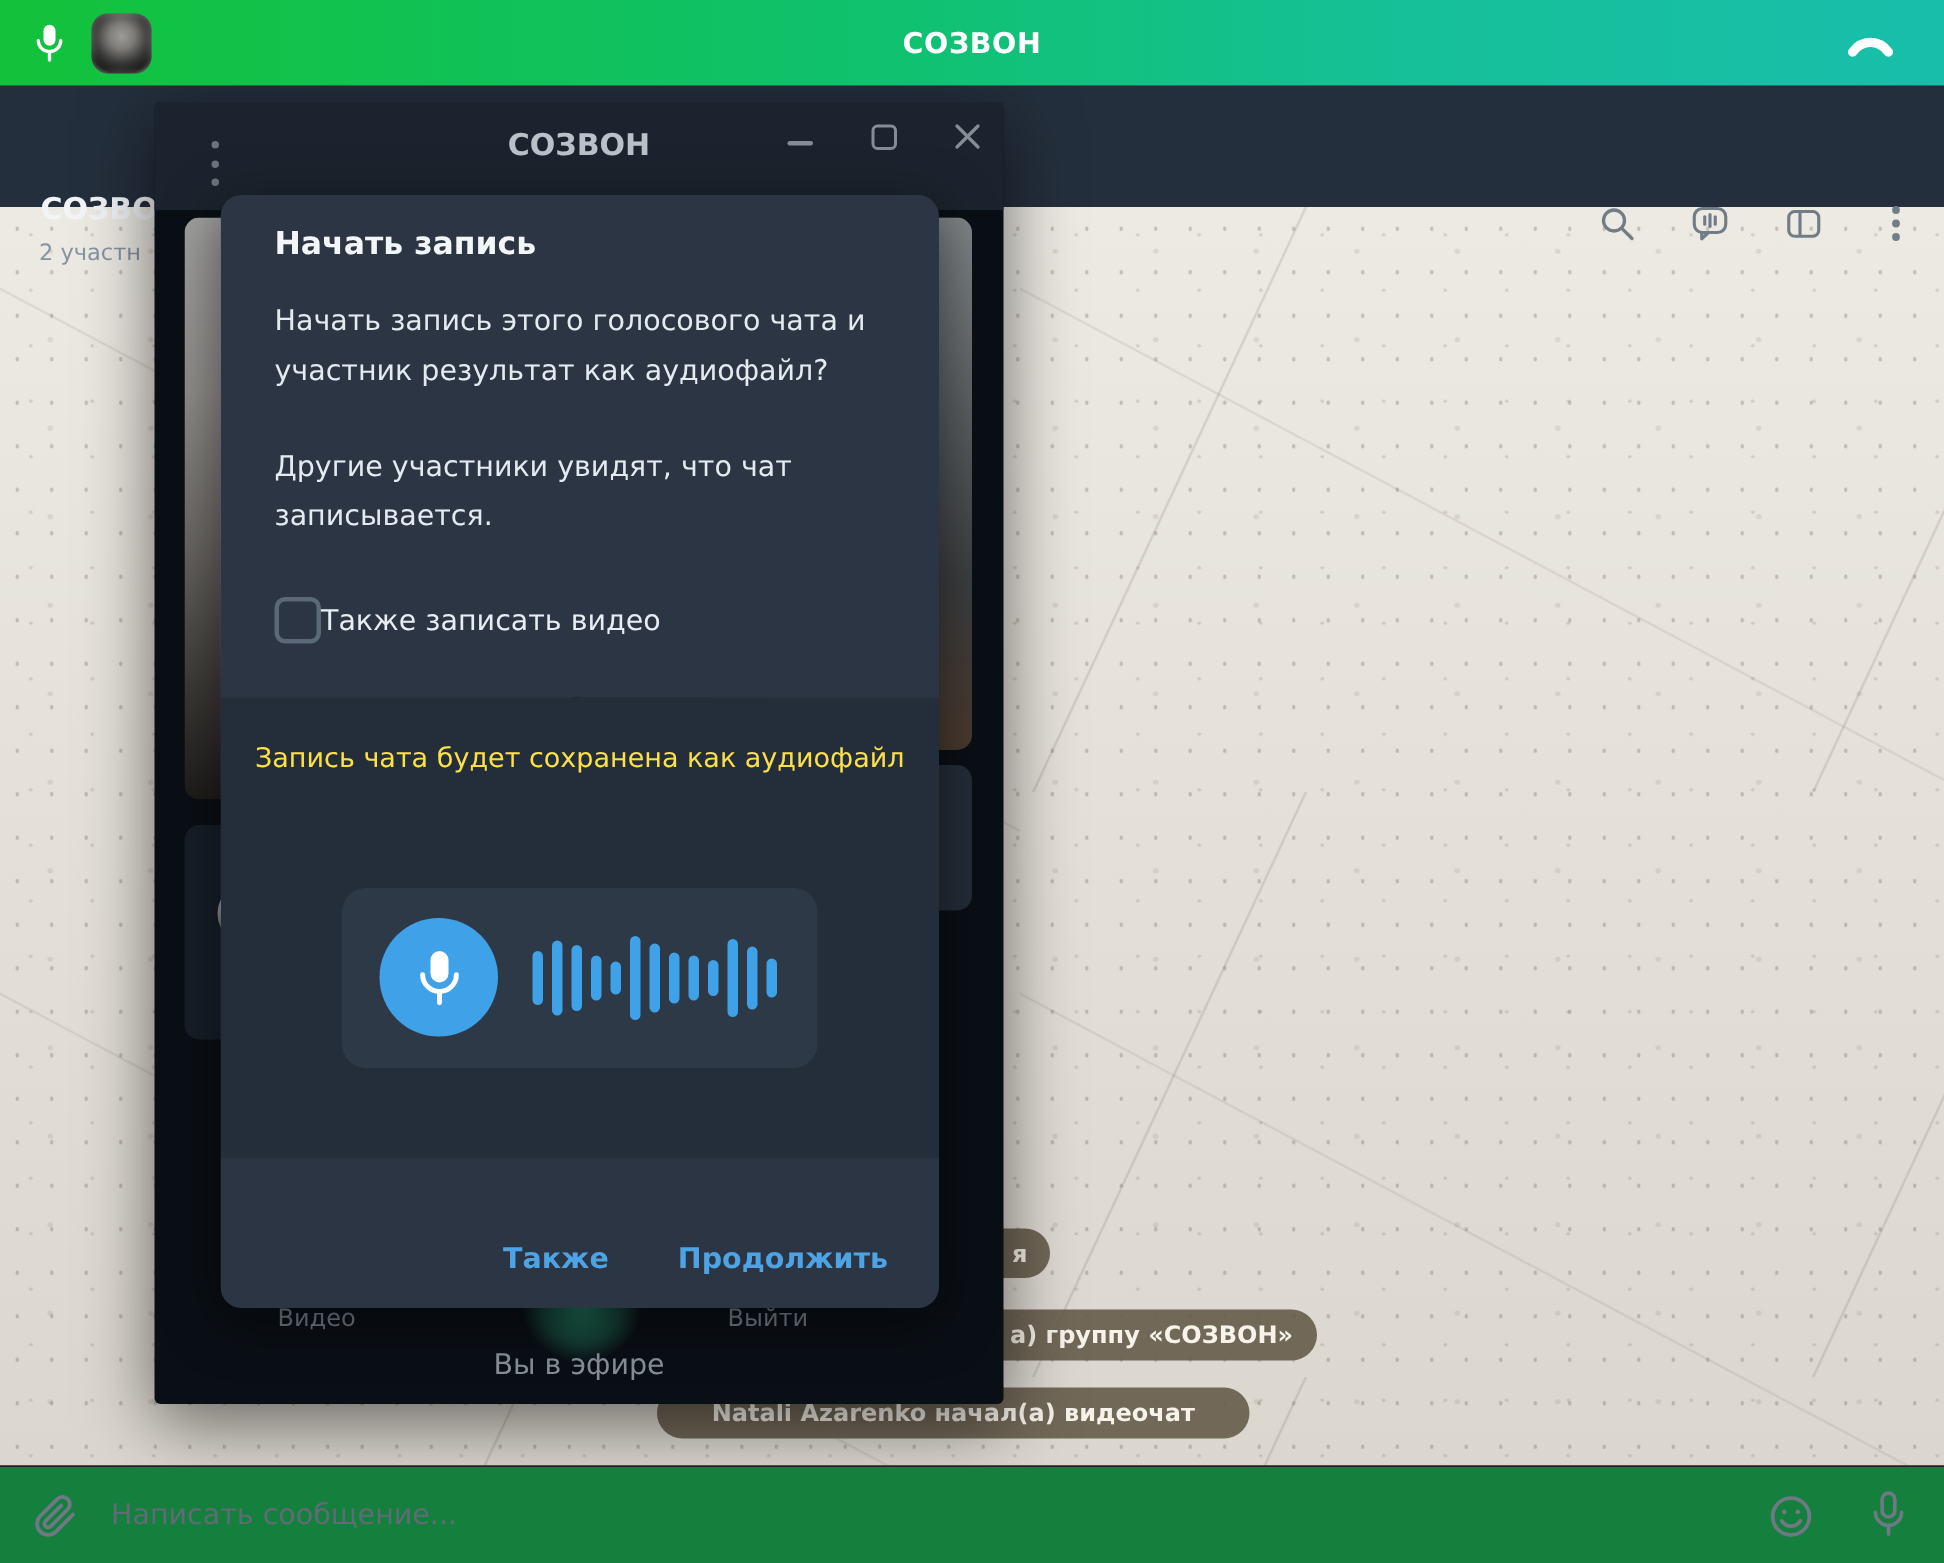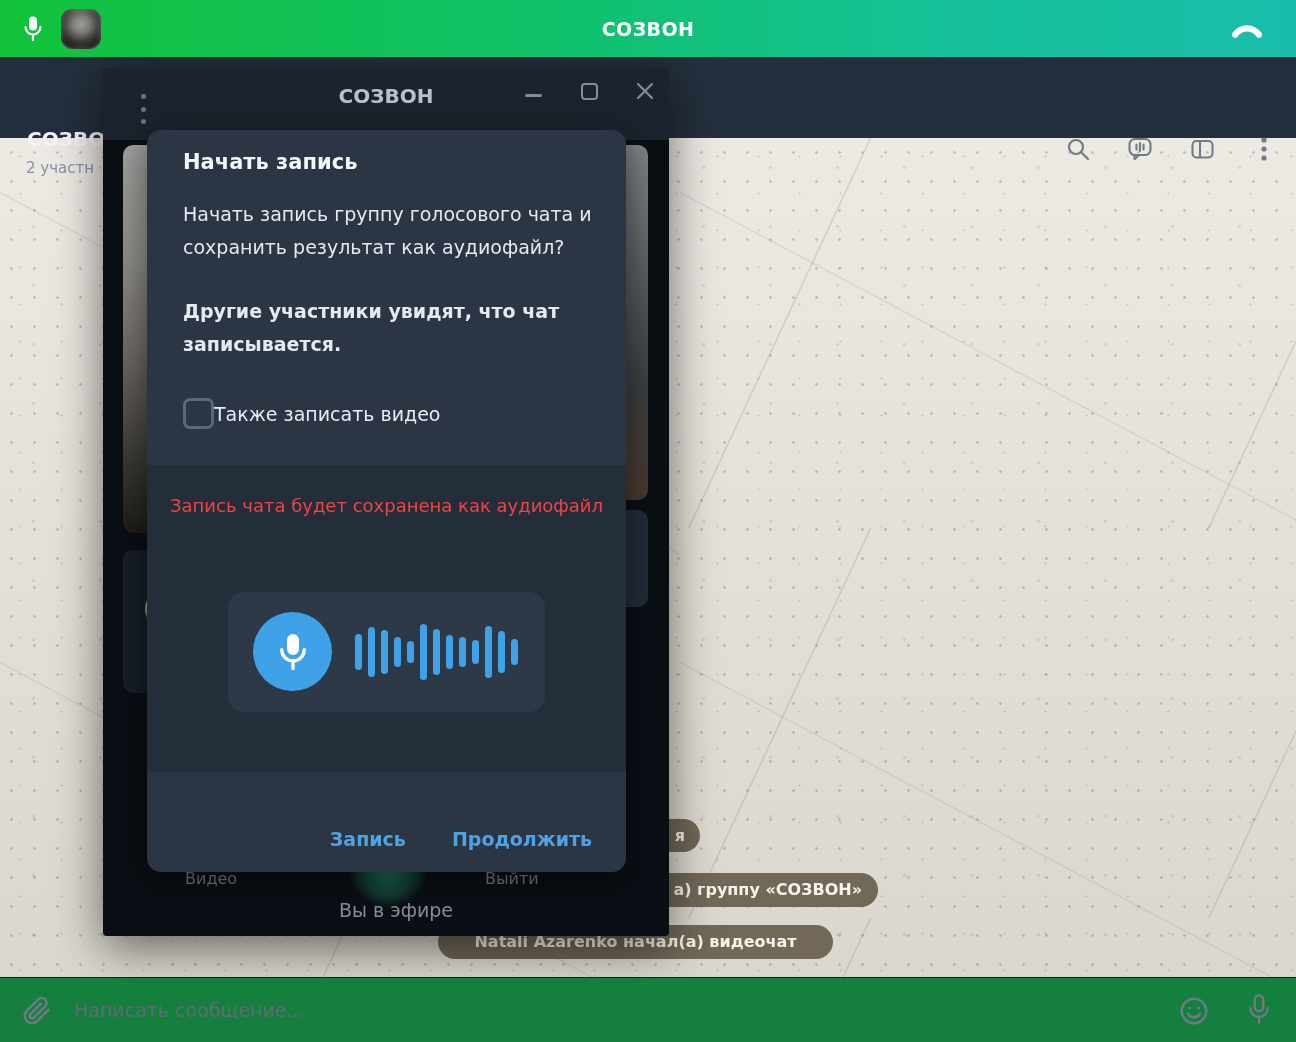--- a/index.html
+++ b/index.html
@@ -66,35 +66,35 @@
       linear-gradient(180deg,#6c7072,#2f2723); }
   .tile3 { position:absolute; left:284px; top:442px; width:261px; height:97px; border-radius:10px; background:#232c38; }
   .cw-panel { position:absolute; left:20px; top:482px; width:260px; height:143px; border-radius:10px; background:#171e28; }
   .cw-panel-avatar { position:absolute; left:22px; top:38px; width:42px; height:42px; border-radius:50%;
     background:linear-gradient(160deg,#b9b9b7,#6f6f6d 60%,#3c3c3a); }
 
   .cw-live-glow { position:absolute; left:243px; top:758px; width:84px; height:84px; border-radius:50%;
     background:radial-gradient(circle, rgba(47,196,141,.55) 0%, rgba(47,196,141,.25) 45%, rgba(47,196,141,0) 68%); }
   .cw-video-label { position:absolute; left:82px; top:801px; color:#6e7882; font-size:16px; }
   .cw-leave-label { position:absolute; left:382px; top:801px; color:#6e7882; font-size:16px; }
-  .cw-live-status { position:absolute; left:0; top:831px; width:566px; text-align:center; color:#868f99; font-size:19px;margin-left:10px; }
+  .cw-live-status { position:absolute; left:0; top:831px; width:566px; text-align:center; color:#868f99; font-size:19px; }
 
   
   .dialog { position:absolute; left:147px; top:130px; width:479px; height:742px; z-index:3;
     border-radius:14px; overflow:hidden; box-shadow:0 8px 36px rgba(0,0,0,.5); }
   .dlg-s1 { position:absolute; left:0; top:0; width:479px; height:335px; background:#2b3544; }
   .dlg-title { position:absolute; left:36px; top:20px; color:#f3f6f8; font-size:21px; font-weight:bold; }
   .dlg-p1 { position:absolute; left:36px; top:68px; width:420px; color:#e3eaf0; font-size:19px; line-height:33px; }
-  .dlg-p2 { position:absolute; left:36px; top:165px; width:420px; color:#e3eaf0; font-size:19px; line-height:33px;font-weight:bold; }
+  .dlg-p2 { position:absolute; left:36px; top:165px; width:420px; color:#e3eaf0; font-size:19px; line-height:33px; }
   .dlg-checkrow { position:absolute; left:36px; top:268px; display:flex; align-items:center; cursor:pointer; }
   .dlg-checkbox { width:31px; height:31px; border:3px solid #5a6878; border-radius:7px; background:transparent; }
   .dlg-checklabel { color:#e7edf2; font-size:19px; }
 
   .dlg-s2 { position:absolute; left:0; top:335px; width:479px; height:307px; background:#242e3b; }
-  .dlg-note { position:absolute; left:0; top:30px; width:479px; text-align:center; color:#ef4444; font-size:18px; }
+  .dlg-note { position:absolute; left:0; top:30px; width:479px; text-align:center; color:#fde047; font-size:18px; }
   .dlg-card { position:absolute; left:81px; top:127px; width:317px; height:120px; border-radius:16px; background:#2e3947;
     display:flex; align-items:center; }
   .dlg-mic-circle { position:absolute; left:25px; top:20px; width:79px; height:79px; border-radius:50%;
     background:#3fa2e8; display:flex; align-items:center; justify-content:center; }
   .dlg-wave { position:absolute; left:127px; top:0; height:120px; width:168px; display:flex; align-items:center; gap:6px; }
   .dlg-wave i { width:7px; border-radius:3.5px; background:#3fa2e8; display:block; }
 
   .dlg-s3 { position:absolute; left:0; top:642px; width:479px; height:100px; background:#2b3544; }
   .dlg-buttons { position:absolute; right:34px; bottom:22px; display:flex; gap:46px; }
   .dlg-btn { color:#4da3e4; font-size:19px; font-weight:bold; cursor:pointer; background:none; border:none;
@@ -188,21 +188,21 @@
     </div>
     <div class="cw-live-glow"></div>
     <div class="cw-video-label">Видео</div>
     <div class="cw-leave-label">Выйти</div>
     <div class="cw-live-status">Вы в эфире</div>
   </div>
 
   <div class="dialog">
     <div class="dlg-s1">
       <div class="dlg-title">Начать запись</div>
-      <div class="dlg-p1">Начать запись группу голосового чата и сохранить результат как аудиофайл?</div>
+      <div class="dlg-p1">Начать запись этого голосового чата и участник результат как аудиофайл?</div>
       <div class="dlg-p2">Другие участники увидят, что чат записывается.</div>
       <div class="dlg-checkrow">
         <div class="dlg-checkbox"></div>
         <div class="dlg-checklabel">Также записать видео</div>
       </div>
     </div>
     <div class="dlg-s2">
       <div class="dlg-note">Запись чата будет сохранена как аудиофайл</div>
       <div class="dlg-card">
         <div class="dlg-mic-circle">
@@ -224,21 +224,21 @@
             <i style="height: 30px;"></i>
             <i style="height: 24px;"></i>
             <i style="height: 52px;"></i>
             <i style="height: 42px;"></i>
             <i style="height: 26px;"></i>
           </div>
       </div>
     </div>
     <div class="dlg-s3">
       <div class="dlg-buttons">
-        <button class="dlg-btn">Запись</button>
+        <button class="dlg-btn">Также</button>
         <button class="dlg-btn">Продолжить</button>
       </div>
     </div>
   </div>
 
   <div class="call-bar">
     <div class="call-bar-mic">
       <svg width="24" height="32" viewBox="0 0 24 28" fill="none">
         <rect x="8" y="1.5" width="8" height="14" rx="4" fill="#ffffff"></rect>
         <path d="M4.5 12a7.5 7.5 0 0 0 15 0" stroke="#ffffff" stroke-width="2.2" stroke-linecap="round"></path>

